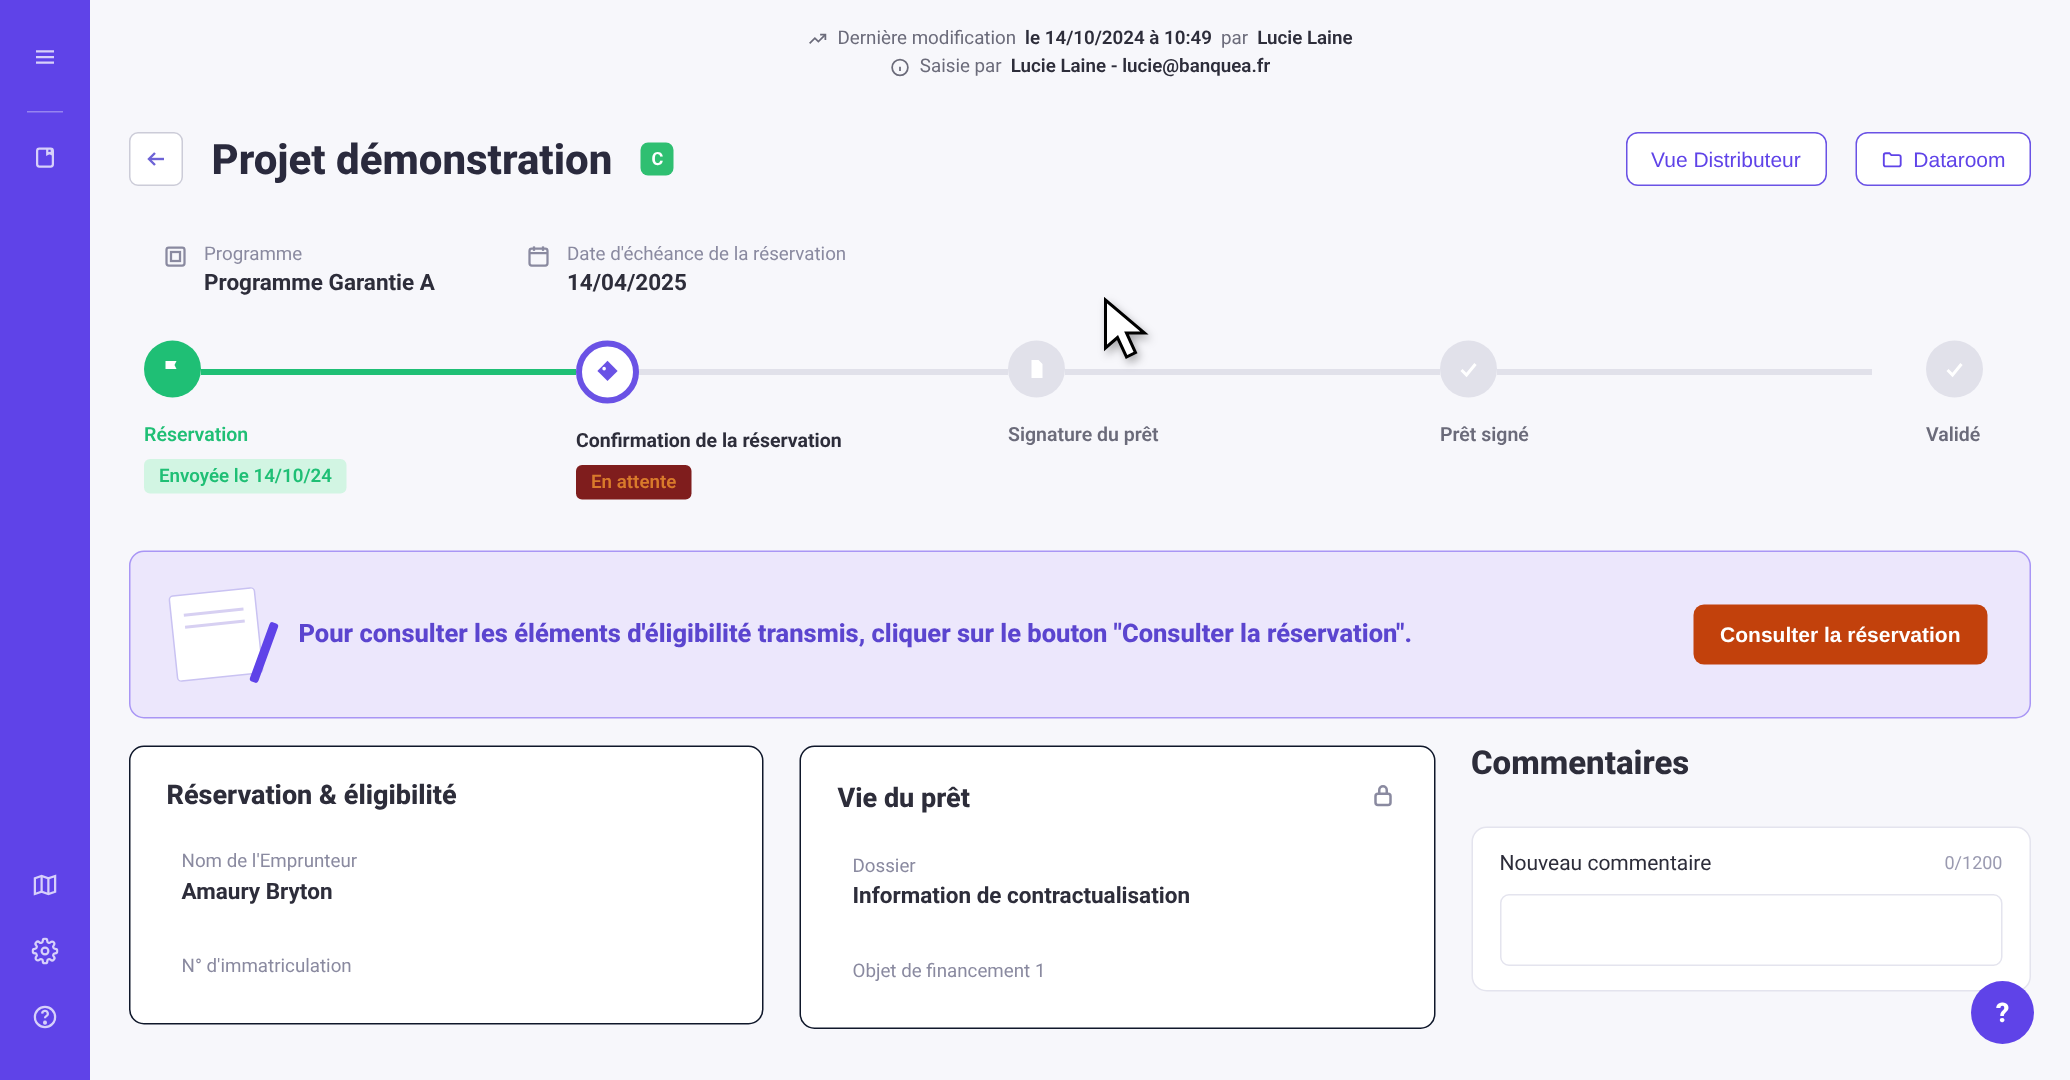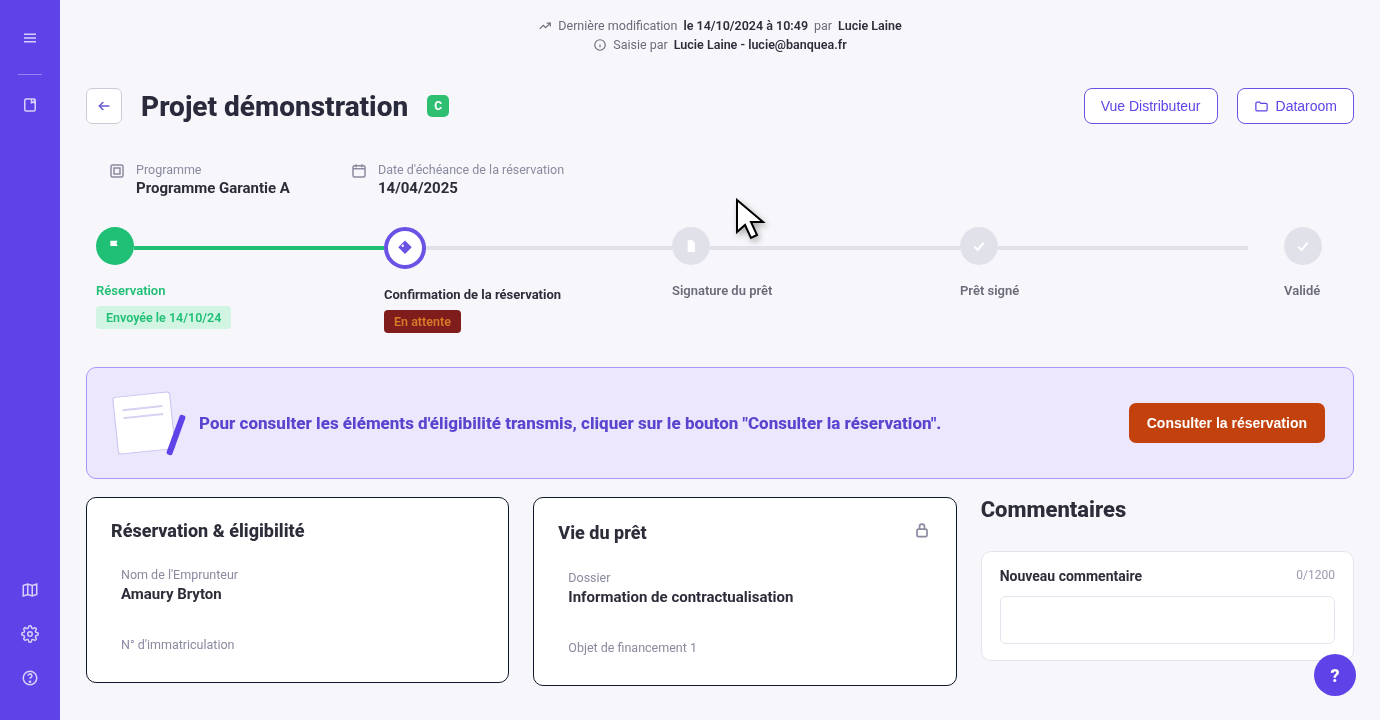--- a/index.html
+++ b/index.html
@@ -138,21 +138,21 @@
   .card .field { margin-top:18px; padding:8px 10px; }
   .card .flbl { font-size:12.5px;color:#8a8aa0; }
   .card .fval { font-size:15px;font-weight:700;color:#2d2d3a;margin-top:3px; }
   .cardhead { display:flex;align-items:center;justify-content:space-between; }
   .lockico { color:#8a8aa0; }
 
   .comments { flex:1; }
   .comments h3 { font-size:22px;font-weight:800;margin-bottom:29px; }
   .cbox { border:1px solid #e4e4ee;border-radius:10px;padding:16px 18px;background:#fff; }
   .cbox-head { display:flex;justify-content:space-between;font-size:14px; }
-  .cbox-head .nt { font-weight:700;color:#2d2d3a; }
+  .cbox-head .nt { font-weight:400;color:#2d2d3a; }
   .cbox-head .cnt { color:#9a9ab0;font-size:12px; }
   .tarea { border:1px solid #e4e4ee;border-radius:6px;height:48px;margin-top:12px; }
 
   .helpfab {
     position:fixed;right:24px;bottom:24px;width:42px;height:42px;border-radius:50%;
     background:#5f43e8;color:#fff;display:flex;align-items:center;justify-content:center;
     font-weight:800;font-size:18px;cursor:pointer;z-index:20;
   }
 
   .cursor-overlay {

